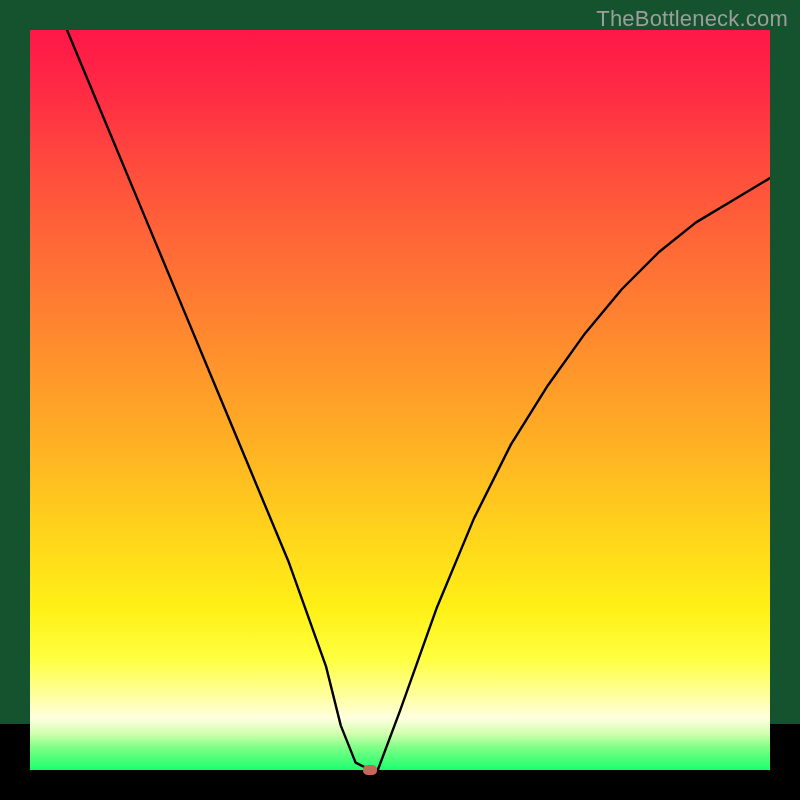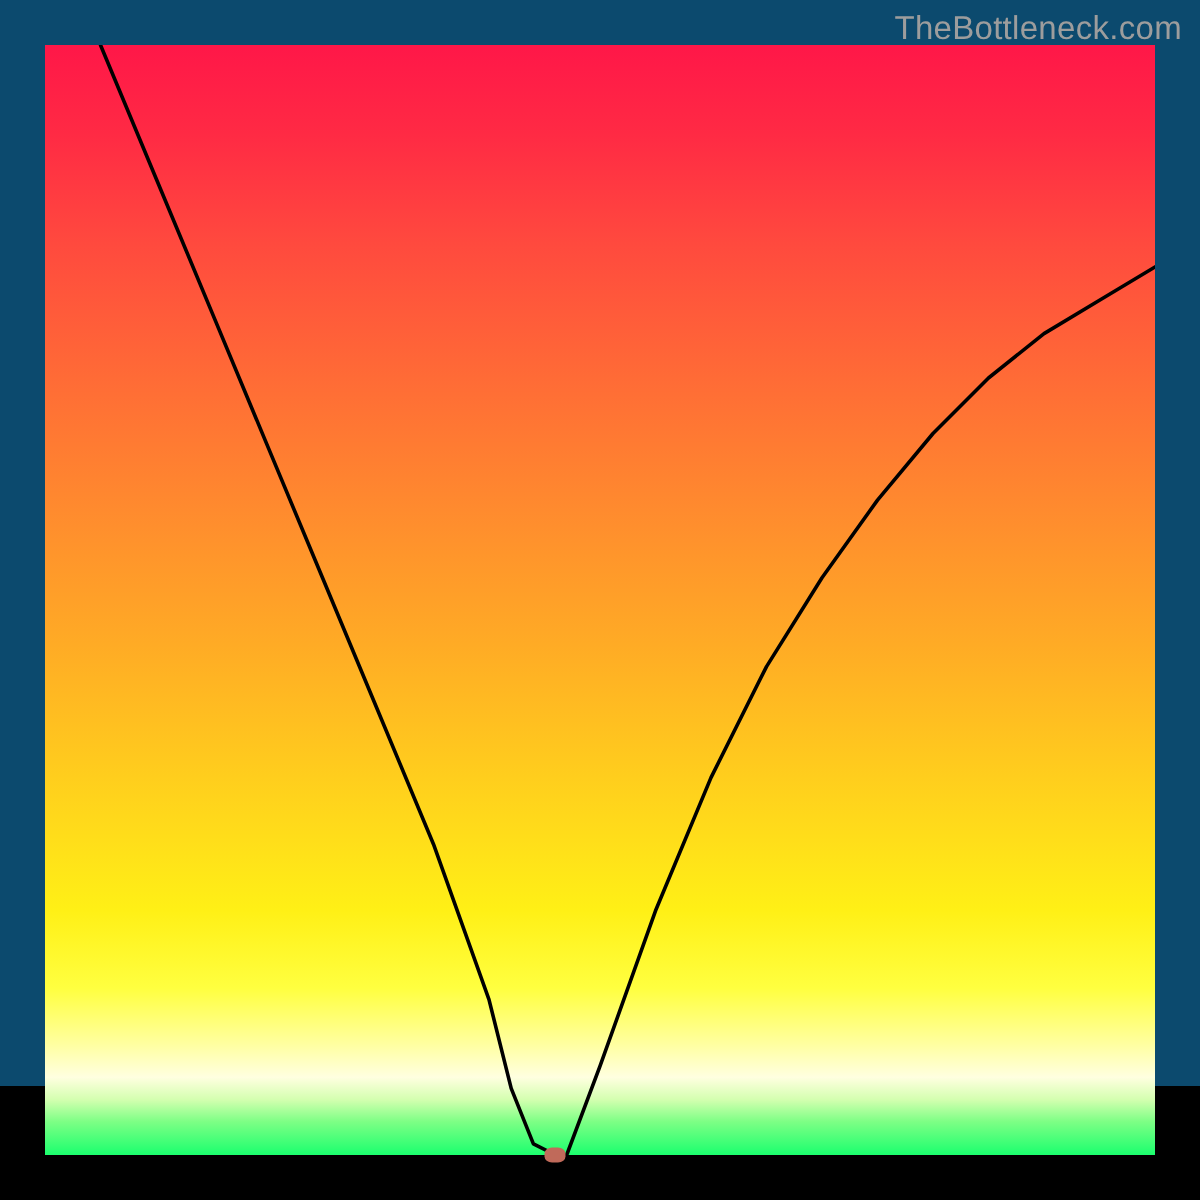--- a/index.html
+++ b/index.html
@@ -8,21 +8,21 @@
     width: 800px;
     height: 800px;
     overflow: hidden;
     background: #000;
     font-family: Arial, Helvetica, sans-serif;
   }
   .wrap {
     position: relative;
     width: 800px;
     height: 724px;
-    background: #0c4a6e;
+    background: #14532d;
   }
   .plot {
     position: absolute;
     left: 30px;
     top: 30px;
     width: 740px;
     height: 740px;
     background: linear-gradient(to bottom,
       #ff1748 0%,
       #ff2a44 8%,

